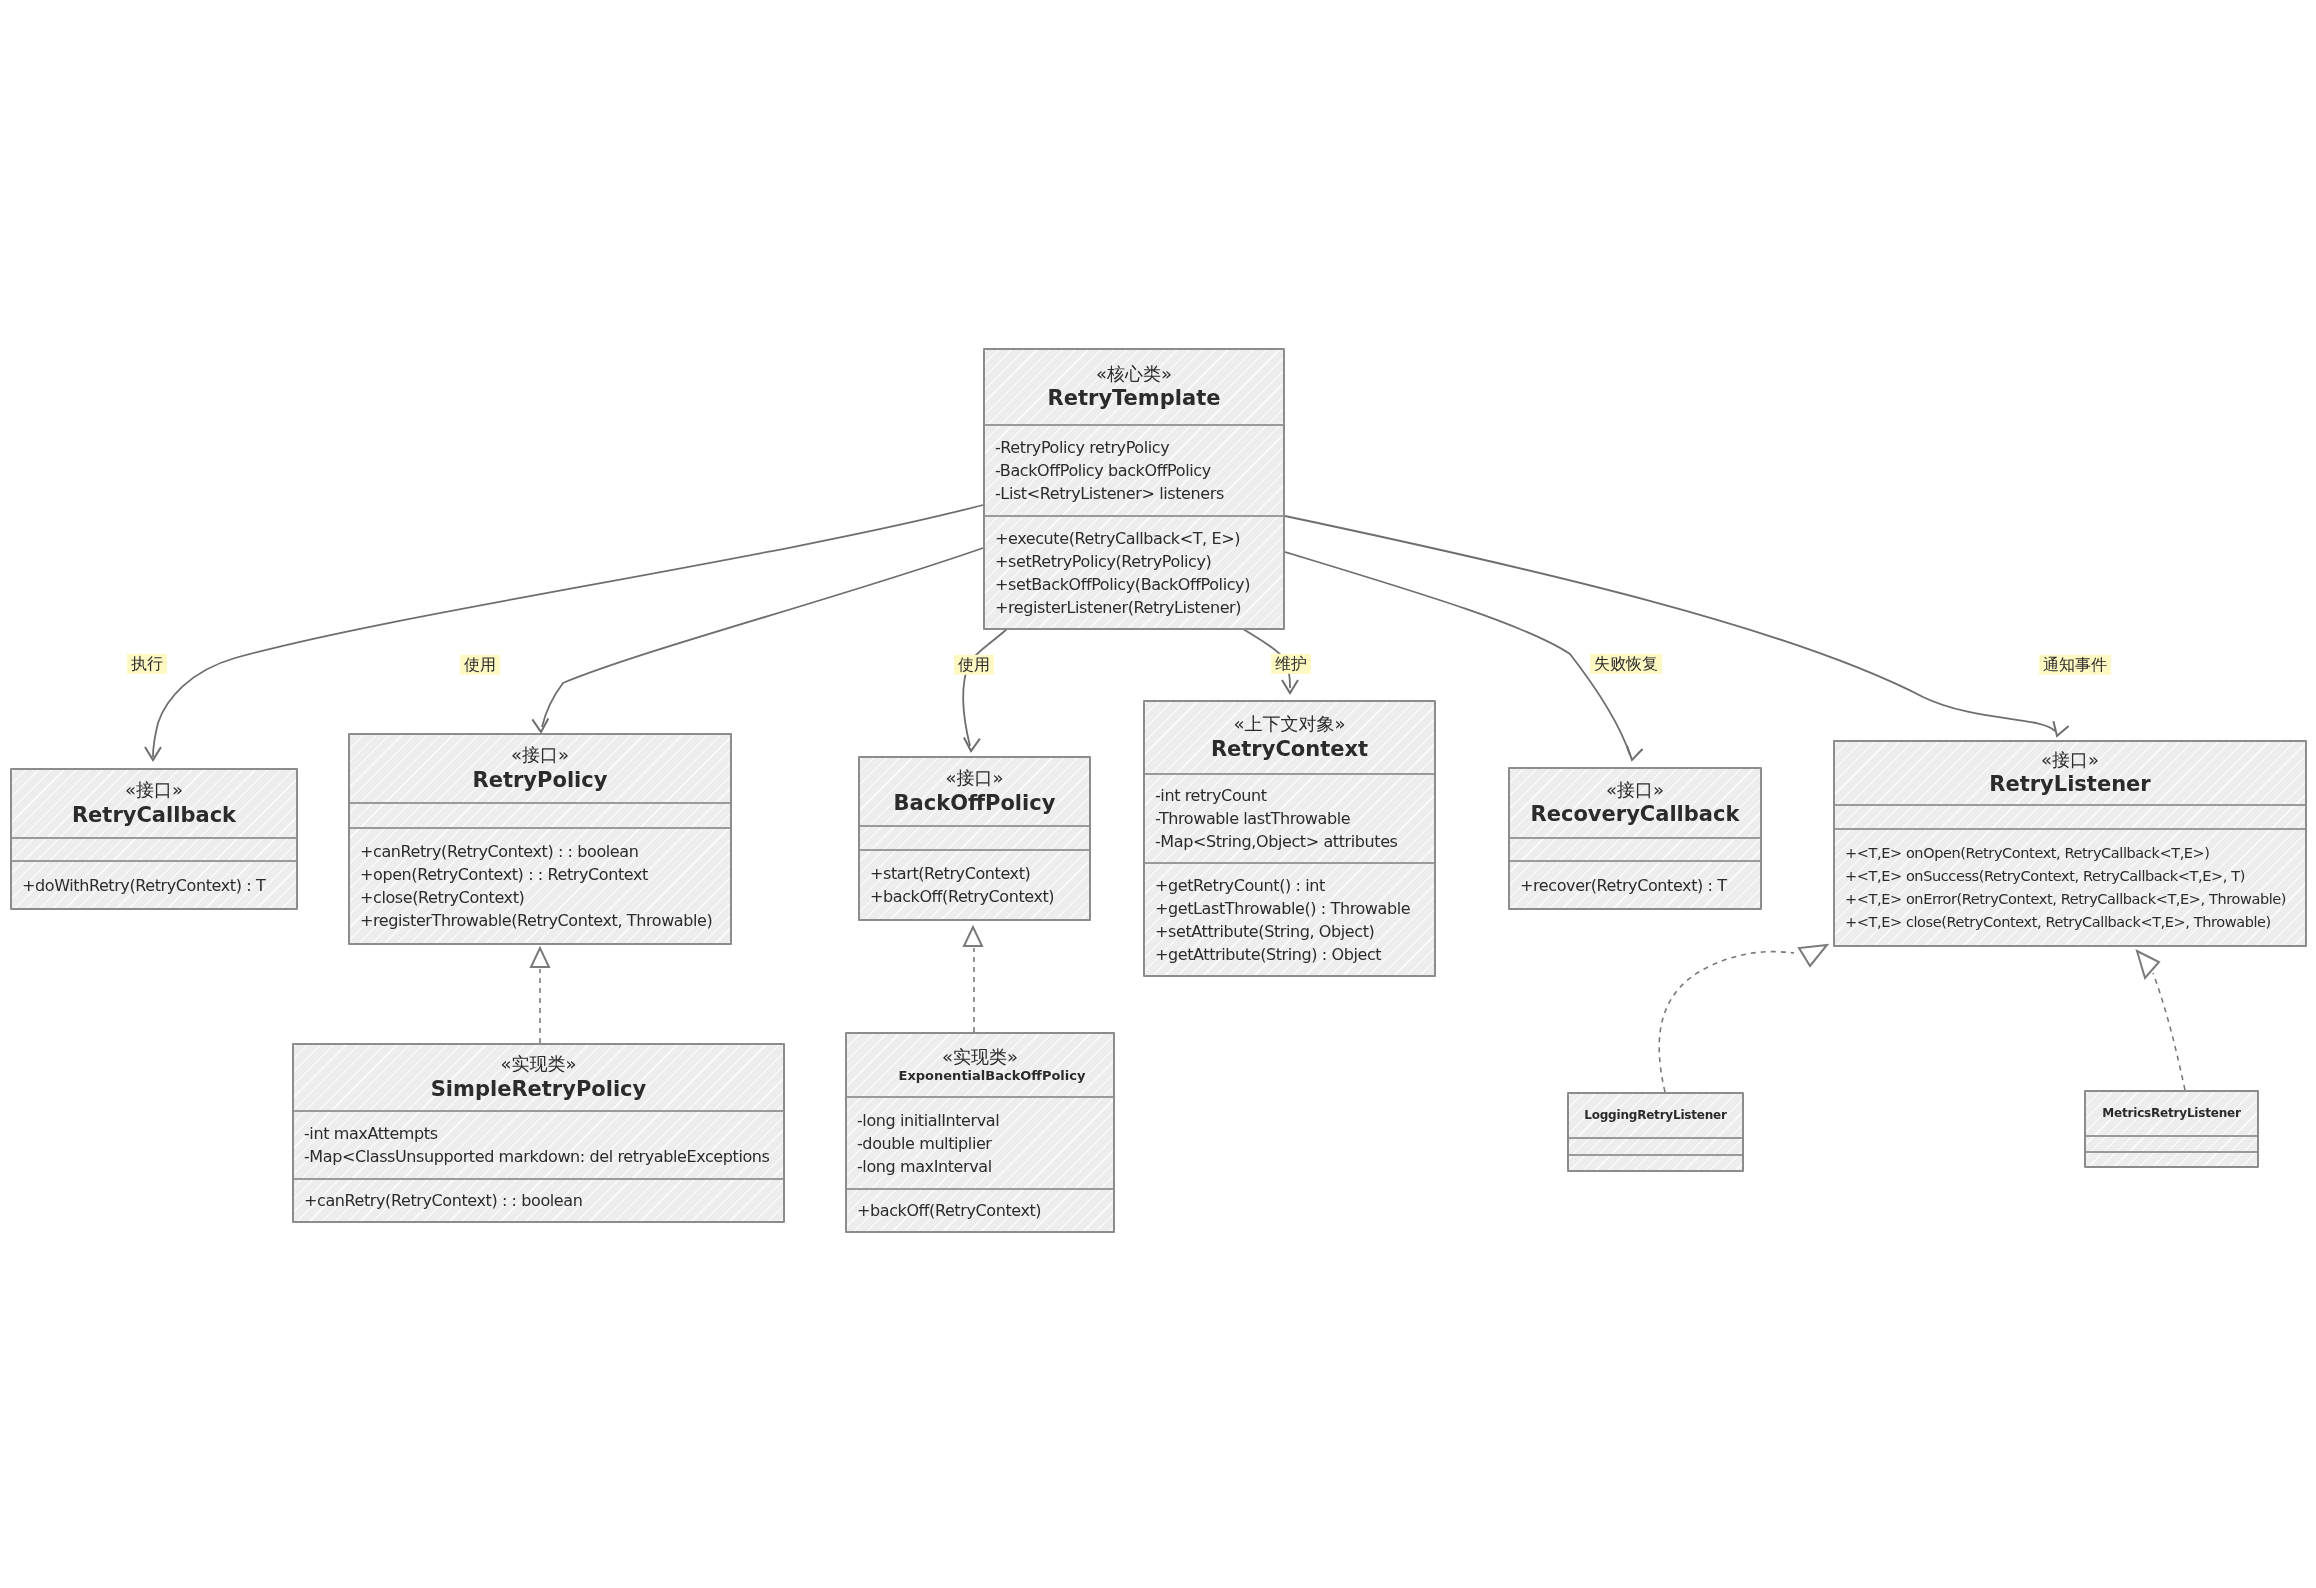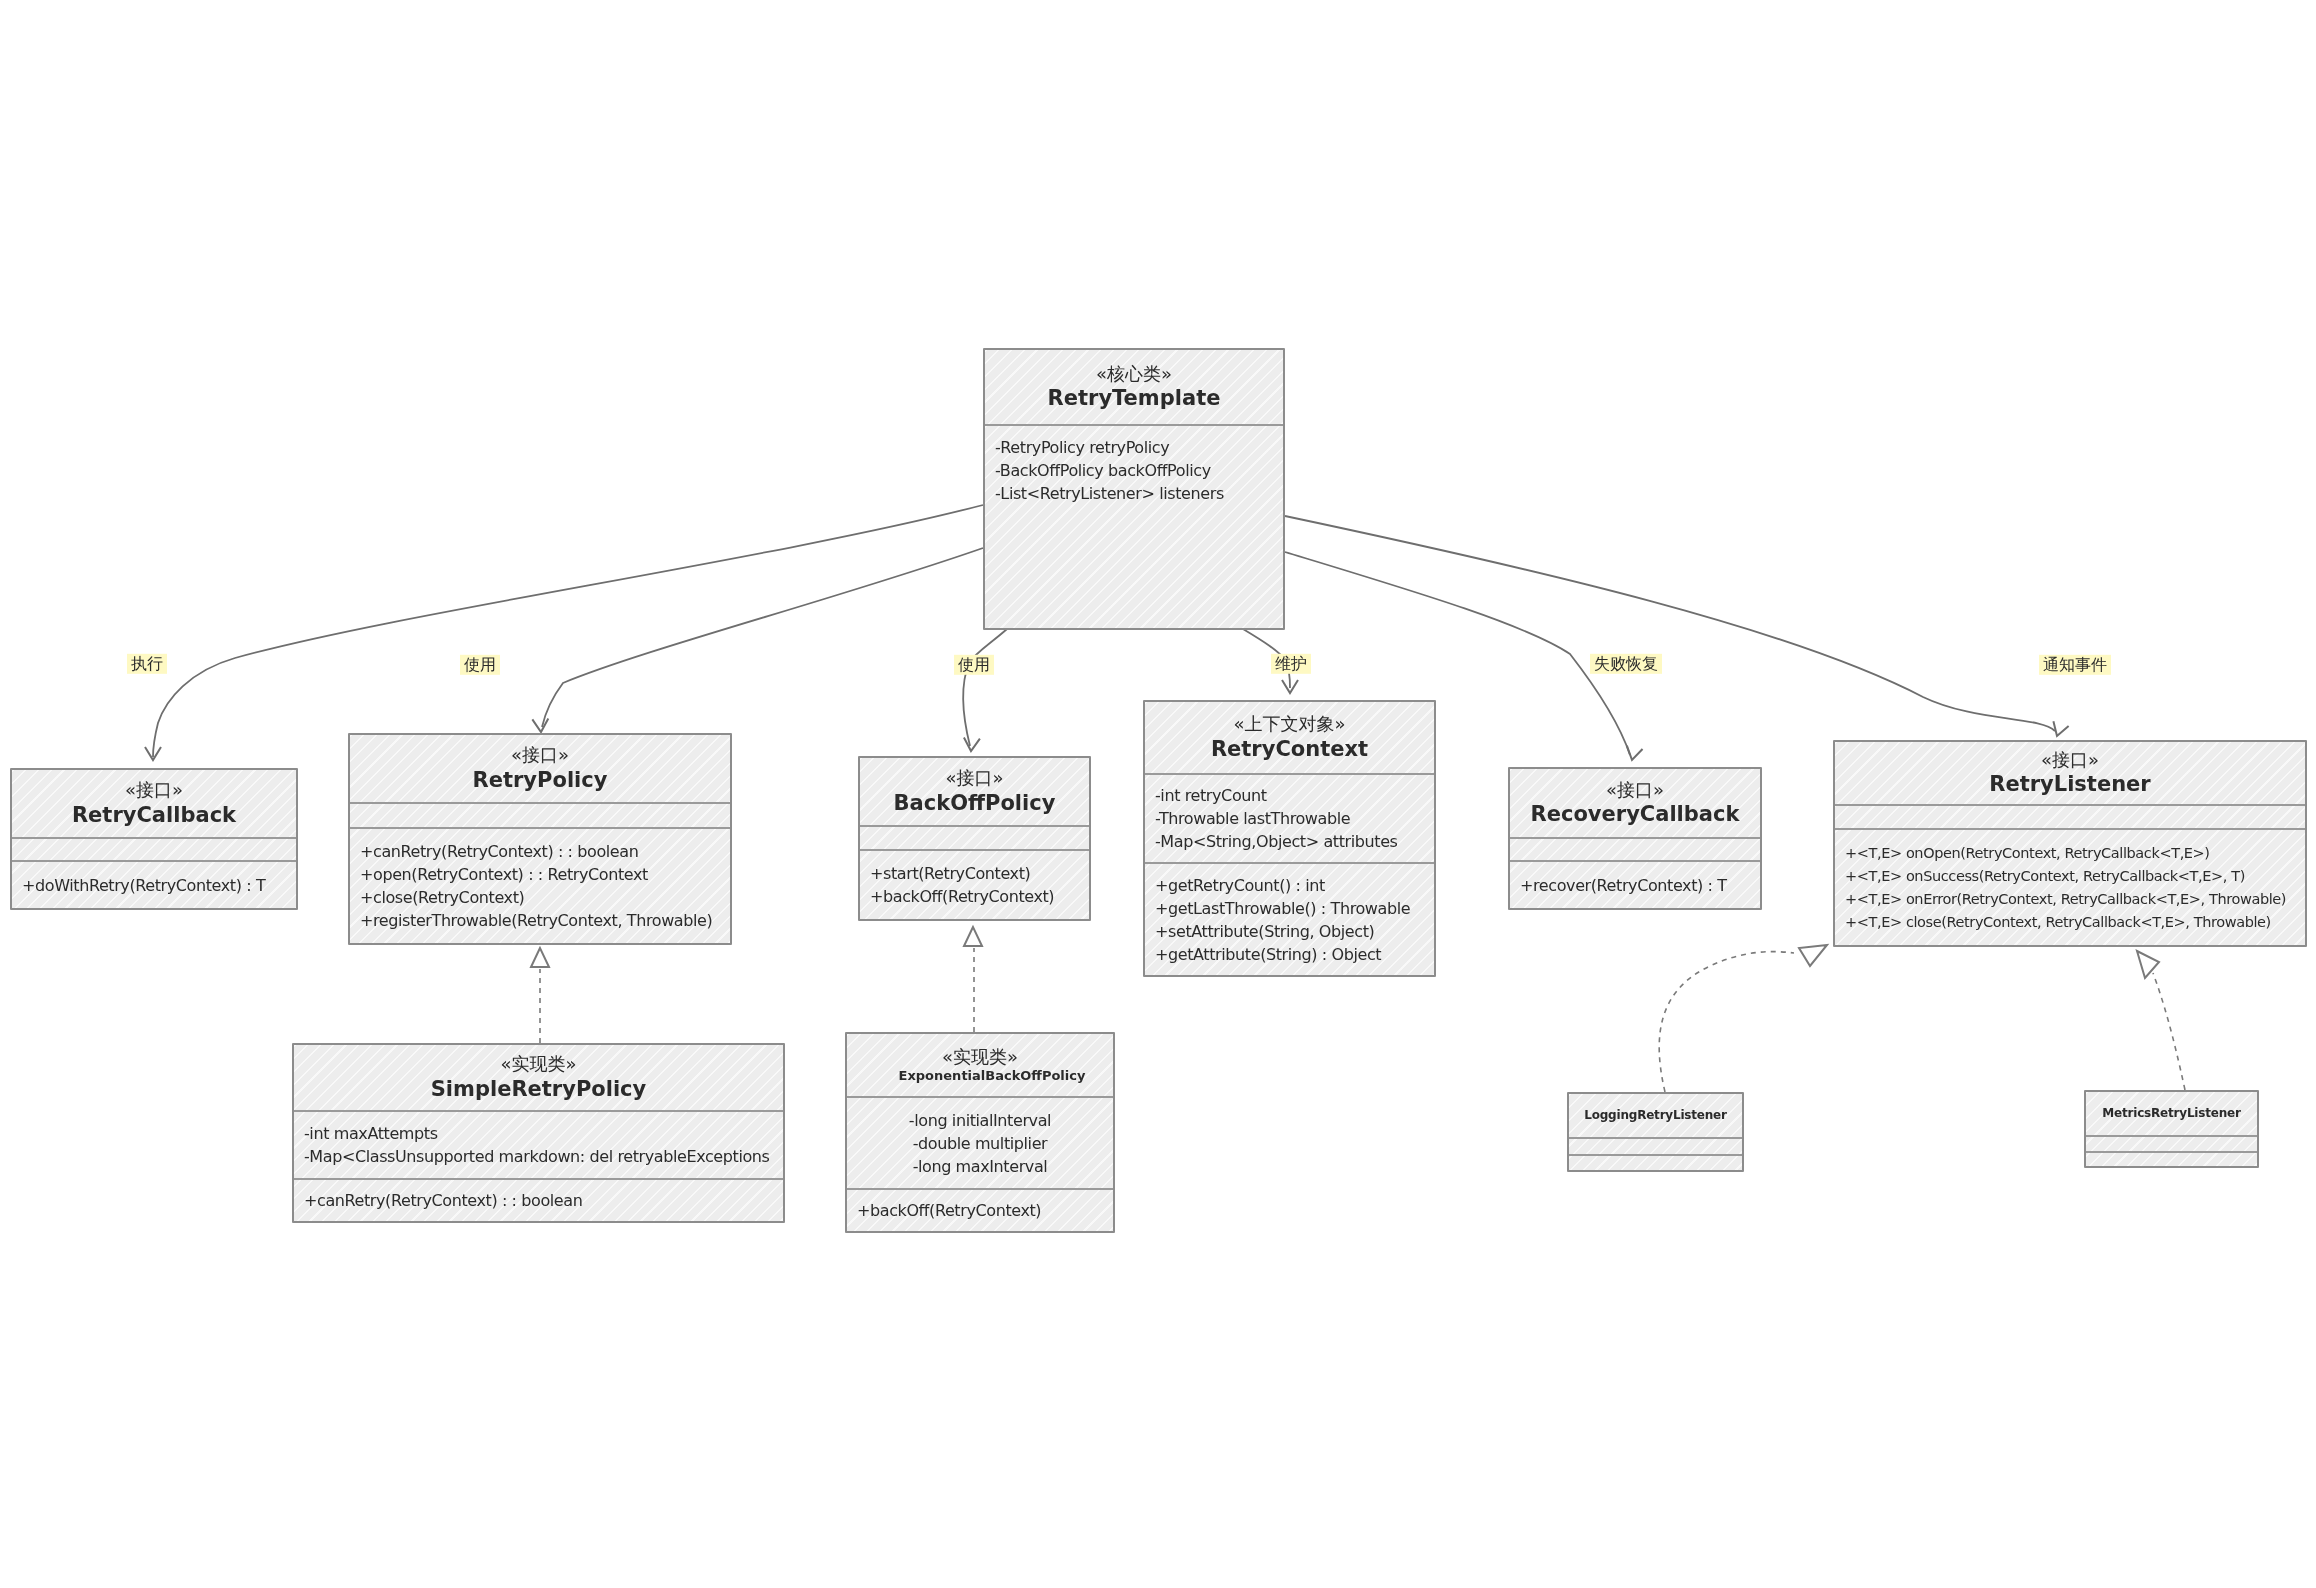--- a/index.html
+++ b/index.html
@@ -75,20 +75,26 @@
   <div class="uml-class" style="left:983px;top:348px;width:302px;height:282px;">
     <div class="sec hdr" style="height:74px;">
       <div class="stereo">«核心类»</div>
       <div class="cname">RetryTemplate</div>
     </div>
     <div class="sec divided" style="height:91px;">
       <div class="line">-RetryPolicy retryPolicy</div>
       <div class="line">-BackOffPolicy backOffPolicy</div>
       <div class="line">-List&lt;RetryListener&gt; listeners</div>
     </div>
+    <div class="sec divided grow">
+      <div class="line">+execute(RetryCallback&lt;T, E&gt;)</div>
+      <div class="line">+setRetryPolicy(RetryPolicy)</div>
+      <div class="line">+setBackOffPolicy(BackOffPolicy)</div>
+      <div class="line">+registerListener(RetryListener)</div>
+    </div>
   </div>
 
   <div class="uml-class" style="left:10px;top:768px;width:288px;height:142px;">
     <div class="sec hdr" style="height:67px;">
       <div class="stereo">«接口»</div>
       <div class="cname">RetryCallback</div>
     </div>
     <div class="sec divided" style="height:23px;"></div>
     <div class="sec divided grow">
       <div class="line">+doWithRetry(RetryContext) : T</div>
@@ -176,21 +182,21 @@
     <div class="sec divided grow">
       <div class="line">+canRetry(RetryContext) : : boolean</div>
     </div>
   </div>
 
   <div class="uml-class name17" style="left:845px;top:1032px;width:270px;height:201px;">
     <div class="sec hdr" style="height:62px;">
       <div class="stereo">«实现类»</div>
       <div class="cname">ExponentialBackOffPolicy</div>
     </div>
-    <div class="sec divided" style="height:92px;text-align:center;">
+    <div class="sec divided" style="height:92px;">
       <div class="line">-long initialInterval</div>
       <div class="line">-double multiplier</div>
       <div class="line">-long maxInterval</div>
     </div>
     <div class="sec divided grow">
       <div class="line">+backOff(RetryContext)</div>
     </div>
   </div>
 
   <div class="uml-class mini" style="left:1567px;top:1092px;width:177px;height:80px;">

